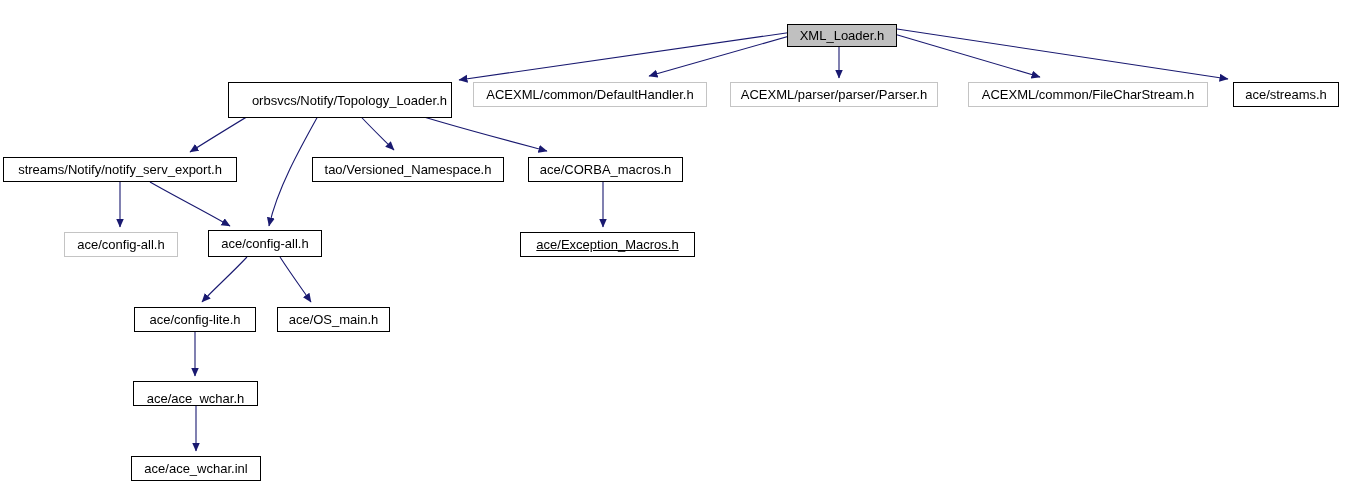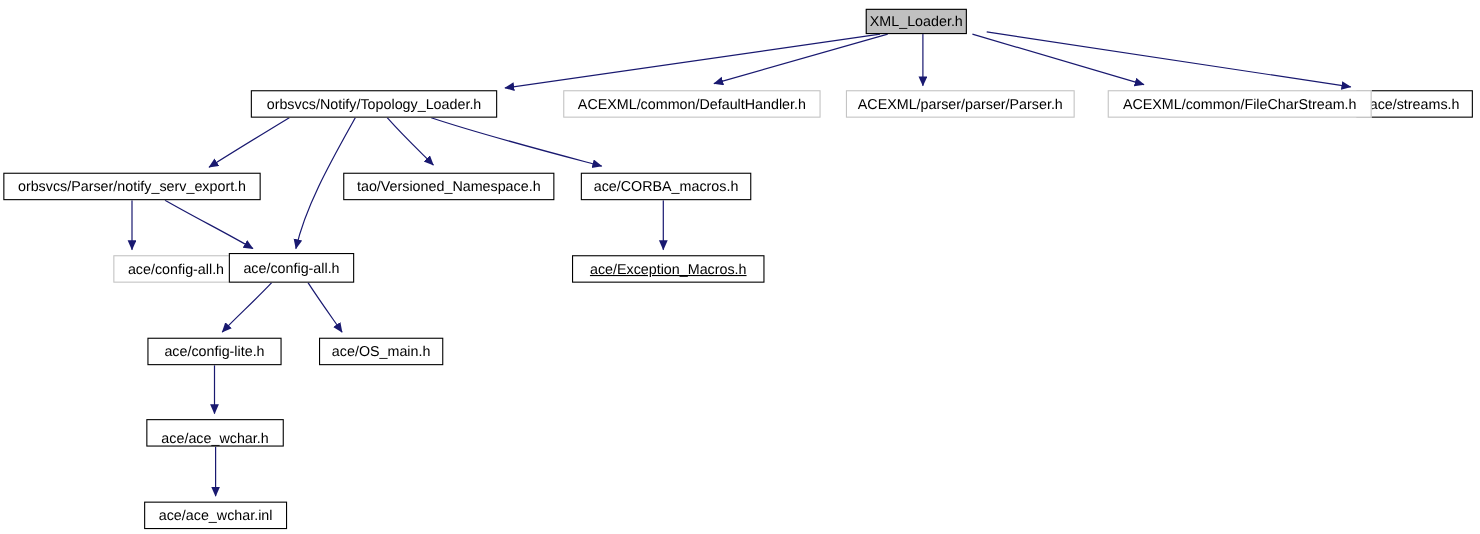--- a/index.html
+++ b/index.html
@@ -31,21 +31,20 @@
     align-items: center;
     justify-content: center;
     font-size: 13px;
     line-height: 1;
     color: #000000;
     white-space: nowrap;
     padding: 0 4px;
   }
   .node.muted {
     border-color: #c4c4c4;
-    margin-left: 39px;
   }
   .node.root {
     background: #c0c0c0;
     border-color: #000000;
   }
 </style>
 </head>
 <body>
 
 <div id="graph">
@@ -69,42 +68,42 @@
       <path d="M120,182 L120,227" marker-end="url(#arrow)"></path>
       <path d="M150,182 C178,198 206,212 230,226" marker-end="url(#arrow)"></path>
       <path d="M603,182 L603,227" marker-end="url(#arrow)"></path>
       <path d="M247,257 C231,274 214,289 202,302" marker-end="url(#arrow)"></path>
       <path d="M280,257 C291,274 302,289 311,302" marker-end="url(#arrow)"></path>
       <path d="M195,332 L195,376" marker-end="url(#arrow)"></path>
       <path d="M196,406 L196,451" marker-end="url(#arrow)"></path>
     </g>
   </svg>
 
-  <div class="node root" style="left:787px;  top:8px;   width:92px; height:23px;">
+  <div class="node root" style="left:787px;  top:24px;   width:110px; height:23px;">
       <span>XML_Loader.h</span>
     </div>
 
-  <div class="node" style="left:228px;  top:82px;  width:224px; height:25px;">
+  <div class="node" style="left:228px;  top:82px;  width:224px; height:36px;justify-content:flex-end;">
       <span>orbsvcs/Notify/Topology_Loader.h</span>
     </div>
   <div class="node muted" style="left:473px;  top:82px;  width:234px; height:25px;">
       <span>ACEXML/common/DefaultHandler.h</span>
     </div>
   <div class="node muted" style="left:730px;  top:82px;  width:208px; height:25px;">
       <span>ACEXML/parser/parser/Parser.h</span>
     </div>
   <div class="node" style="left:1233px; top:82px;  width:106px; height:25px;">
       <span>ace/streams.h</span>
     </div>
   <div class="node muted" style="left:968px;  top:82px;  width:240px; height:25px;">
       <span>ACEXML/common/FileCharStream.h</span>
     </div>
 
   <div class="node" style="left:3px;    top:157px; width:234px; height:25px;">
-      <span>orbsvcs/Parser/notify_serv_export.h</span>
+      <span>streams/Notify/notify_serv_export.h</span>
     </div>
   <div class="node" style="left:312px;  top:157px; width:192px; height:25px;">
       <span>tao/Versioned_Namespace.h</span>
     </div>
   <div class="node" style="left:528px;  top:157px; width:155px; height:25px;">
       <span>ace/CORBA_macros.h</span>
     </div>
 
   <div class="node muted" style="left:64px;   top:232px; width:114px; height:25px;">
       <span>ace/config-all.h</span>
@@ -112,21 +111,21 @@
   <div class="node" style="left:208px;  top:230px; width:114px; height:27px;">
       <span>ace/config-all.h</span>
     </div>
   <div class="node" style="left:520px;  top:232px; width:175px; height:25px;text-decoration:underline;">
       <span>ace/Exception_Macros.h</span>
     </div>
 
   <div class="node" style="left:134px;  top:307px; width:122px; height:25px;">
       <span>ace/config-lite.h</span>
     </div>
-  <div class="node" style="left:277px;  top:307px; width:113px; height:25px;margin-left:13px;">
+  <div class="node" style="left:277px;  top:307px; width:113px; height:25px;">
       <span>ace/OS_main.h</span>
     </div>
 
   <div class="node" style="left:133px;  top:381px; width:125px; height:25px;align-items:flex-end;">
       <span>ace/ace_wchar.h</span>
     </div>
 
   <div class="node" style="left:131px;  top:456px; width:130px; height:25px;">
       <span>ace/ace_wchar.inl</span>
     </div>

